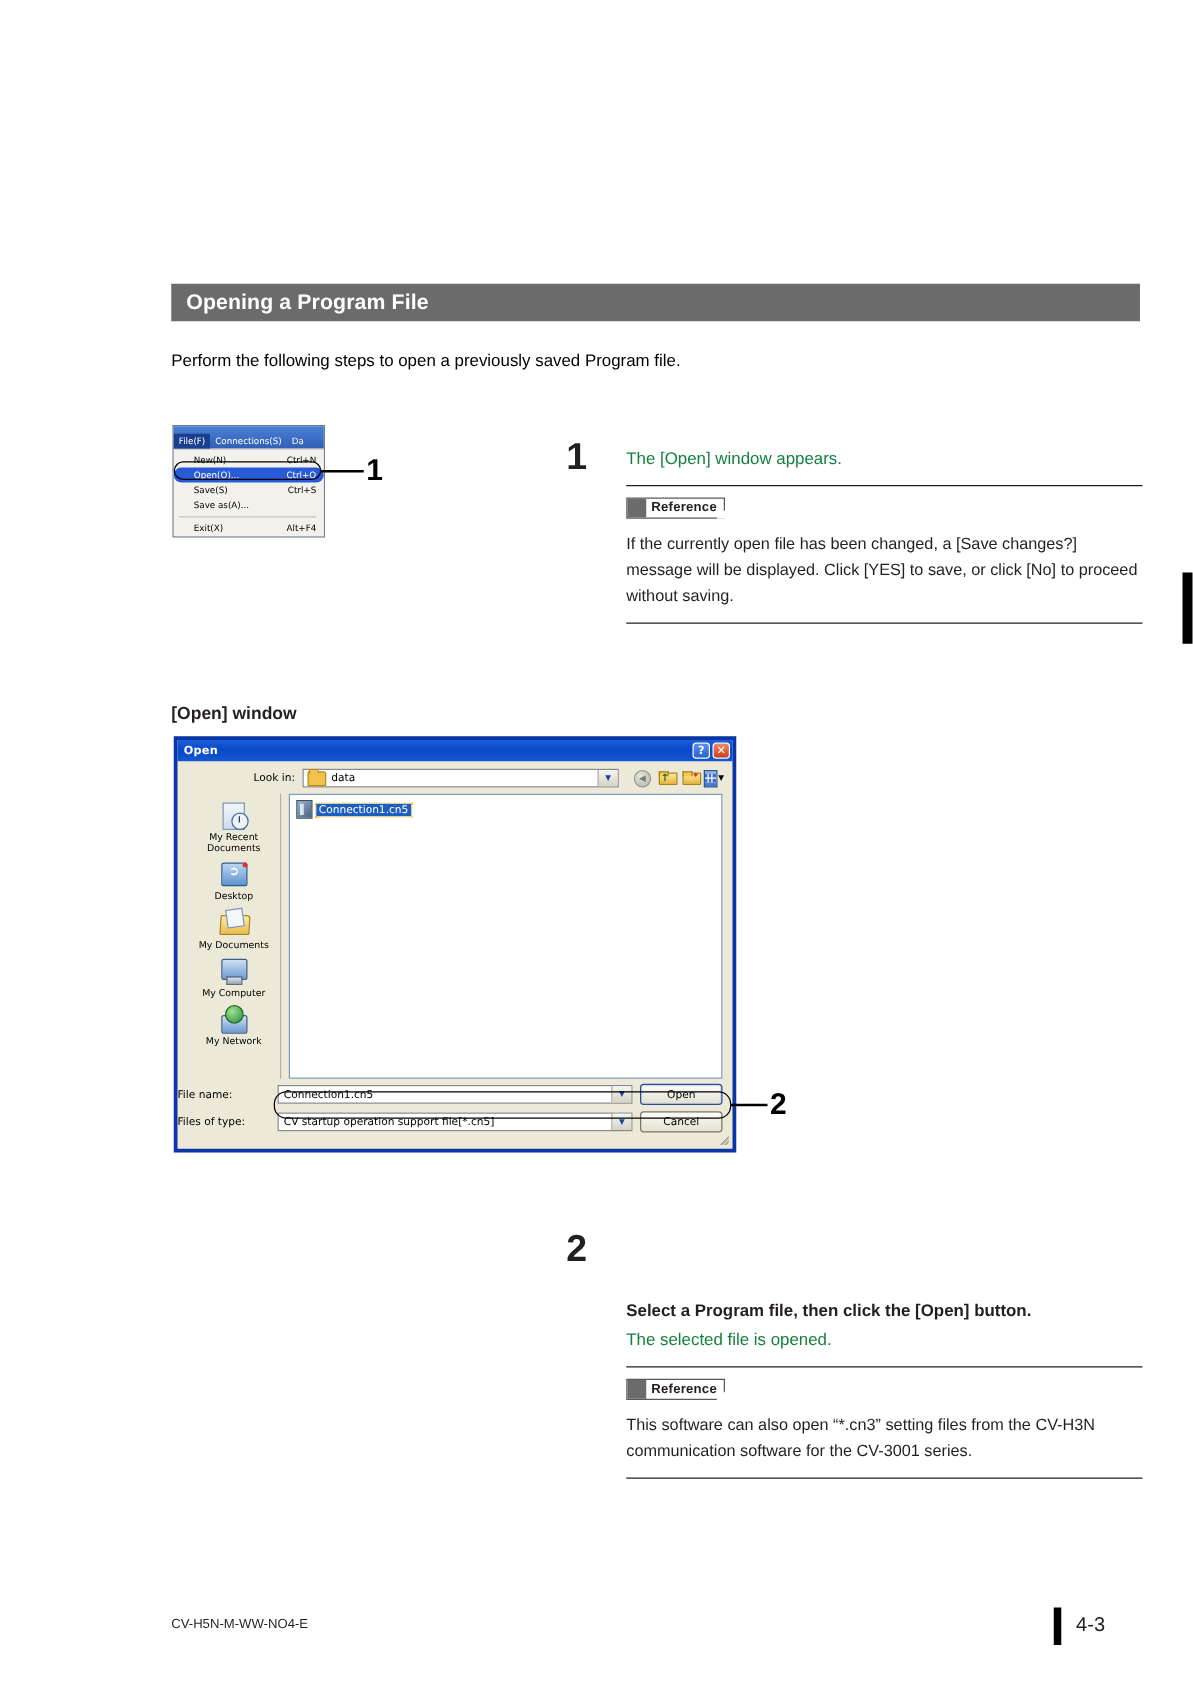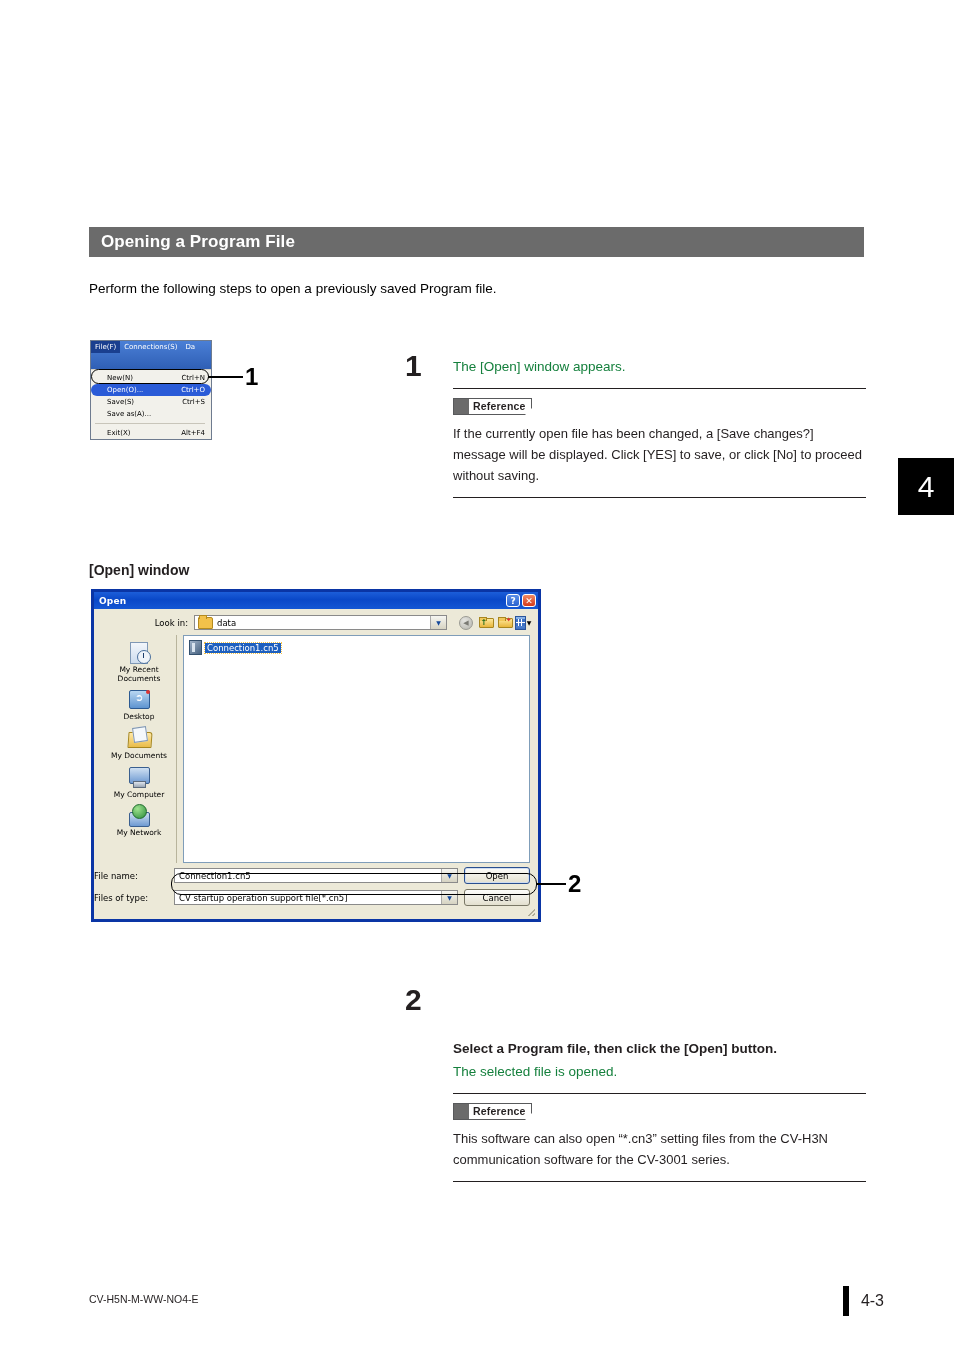--- a/index.html
+++ b/index.html
@@ -13,20 +13,21 @@
     position: relative;
     font-family: "Liberation Sans", sans-serif;
     color: #231f20;
     overflow: hidden;
   }
 
   
   .page {
     position: absolute;
     inset: 0;
+    margin-left: 48px;
   }
 
   
   .section-bar {
     position: absolute;
     left: 89px;
     top: 227px;
     width: 775px;
     height: 30px;
     background: #6b6b6b;
@@ -154,23 +155,23 @@
     top: 340px;
     width: 120px;
     border: 1px solid #6e7b8f;
     background: #f2f1eb;
     font-family: "DejaVu Sans", sans-serif;
     font-size: 7px;
     color: #000;
   }
   .menu-bar {
     display: flex;
-    height: 28px;
+    height: 18px;
     background: linear-gradient(#4a7fd6, #2f5fb5);
-    align-items: flex-start;
+    align-items: flex-end;
     overflow: hidden;
   }
   .menu-bar .mb-item {
     color: #ffffff;
     padding: 0 4px;
     line-height: 12px;
     white-space: nowrap;
     font-size: 7px;
   }
   .menu-bar .mb-item.active {

